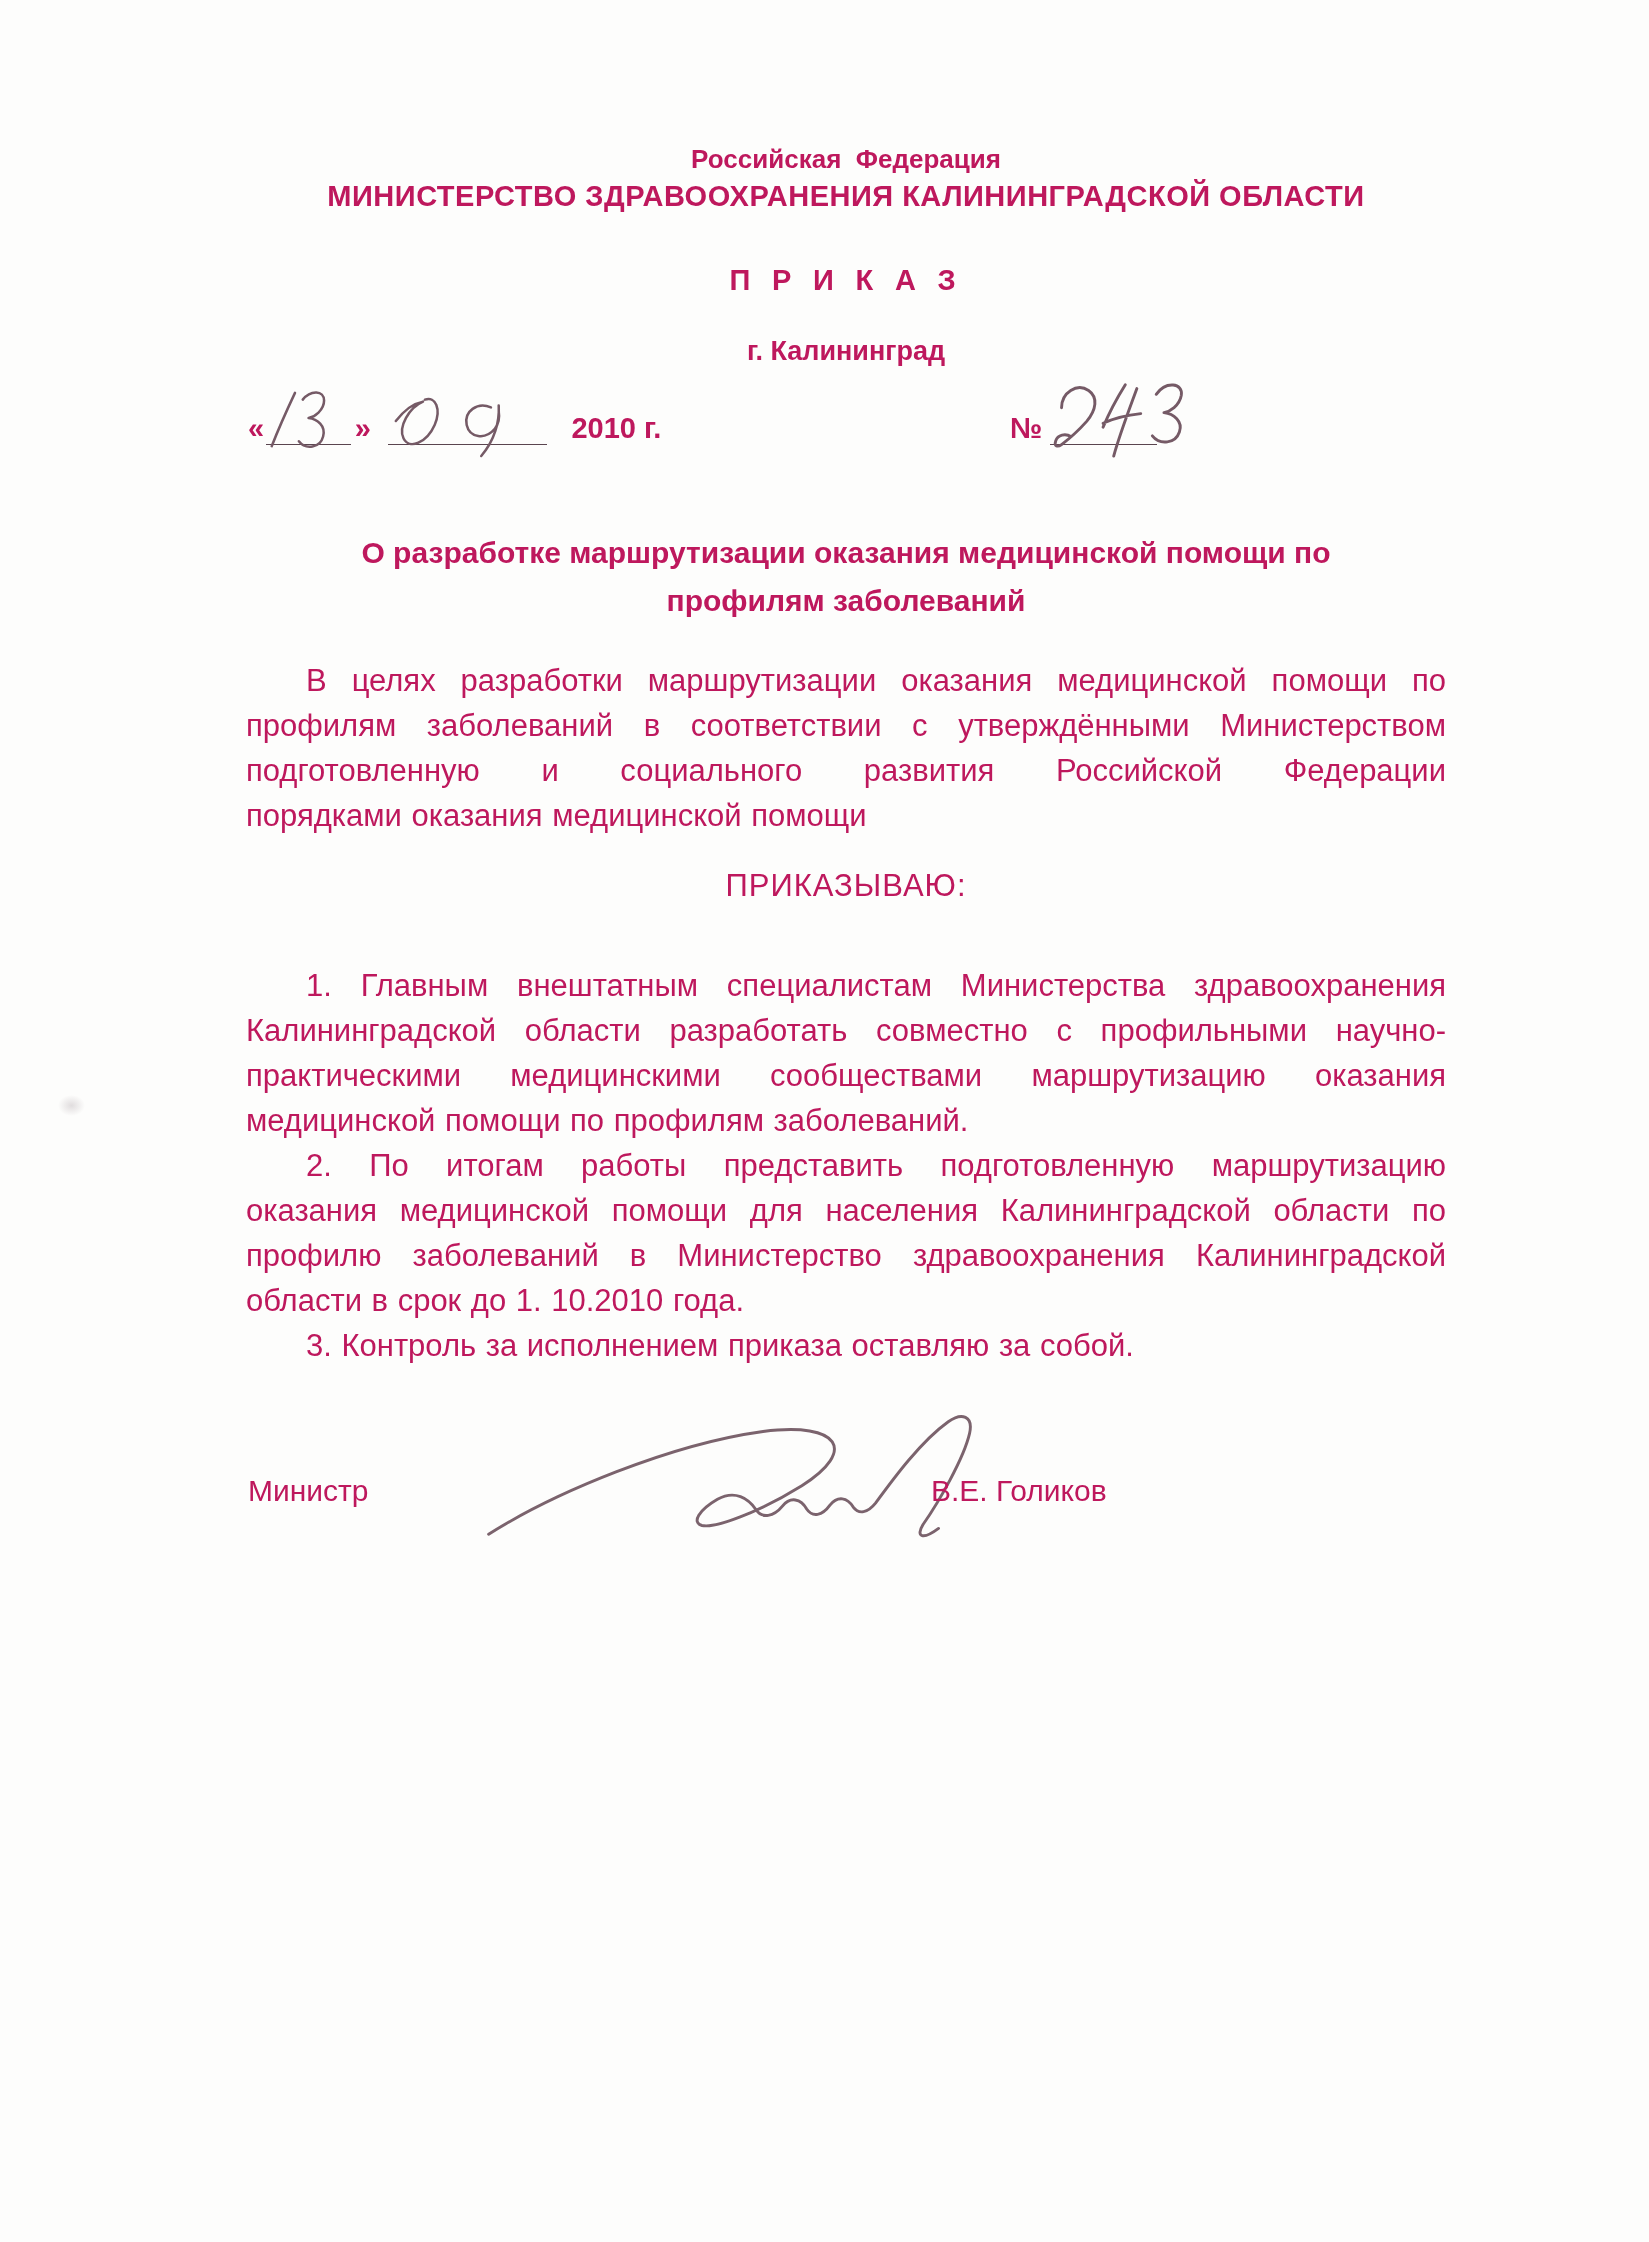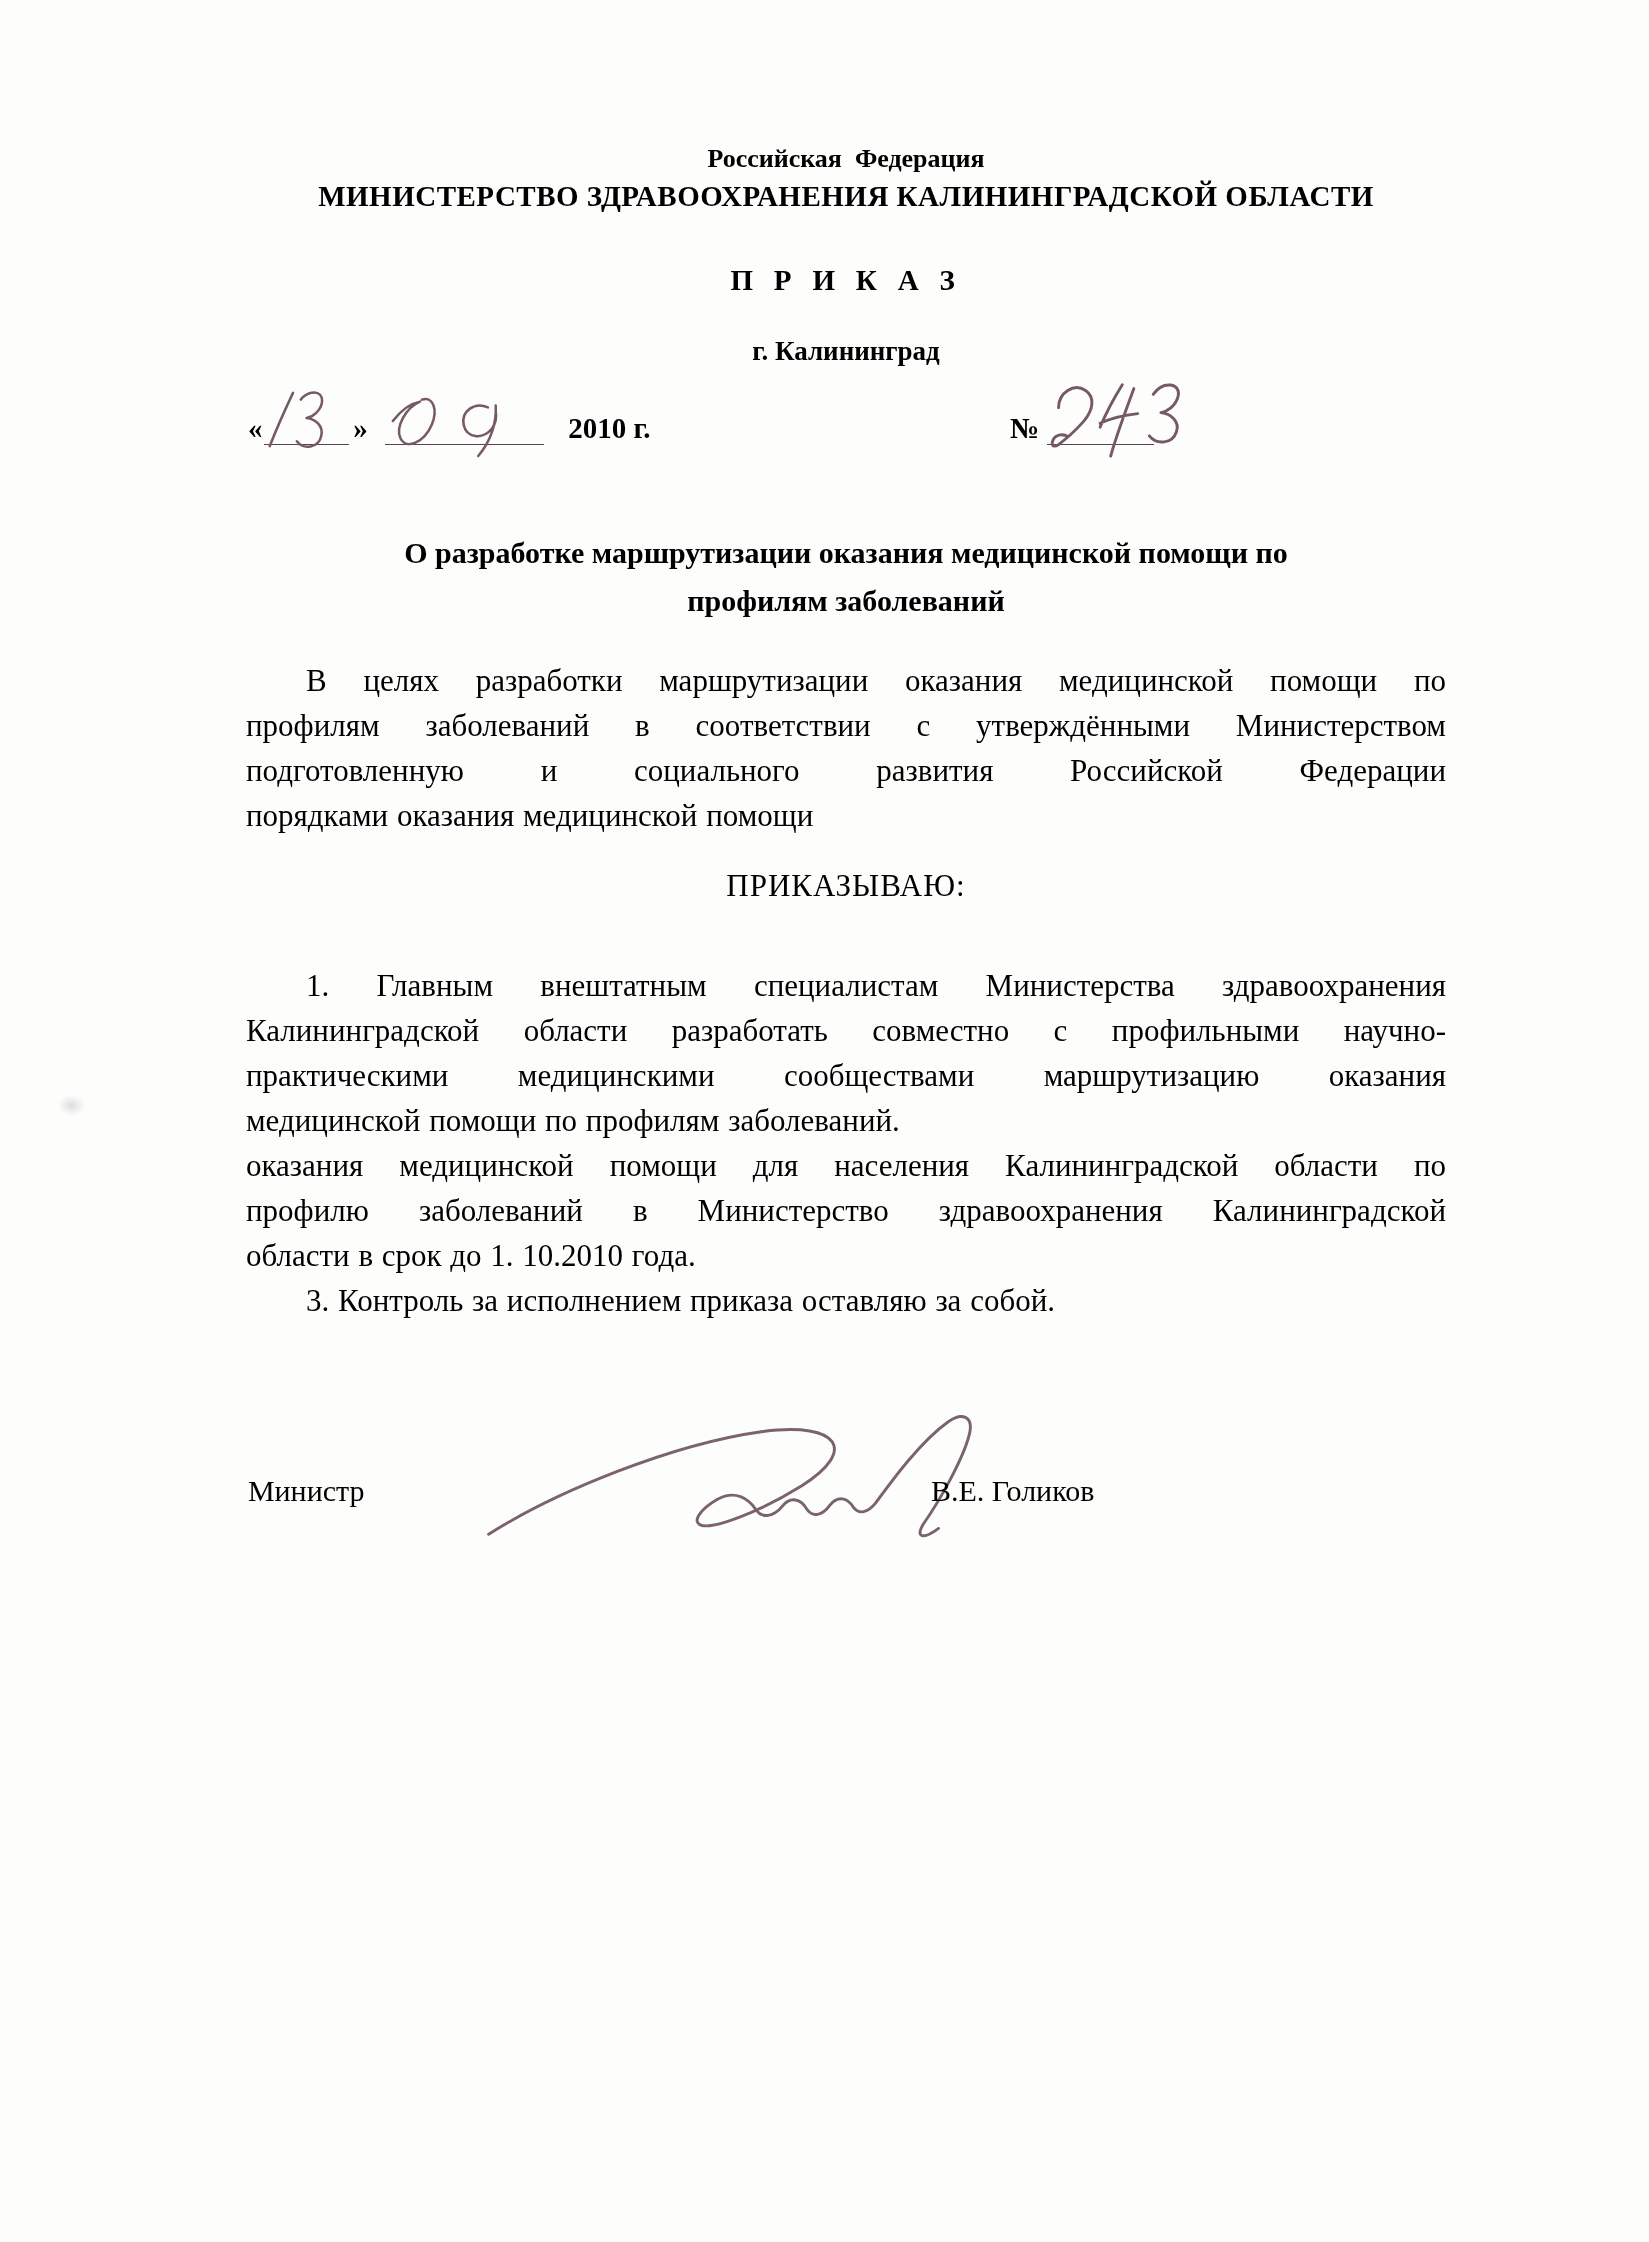--- a/index.html
+++ b/index.html
@@ -1,22 +1,22 @@
 <!DOCTYPE html>
 <html lang="ru"><head>
 <meta charset="utf-8">
 <style>
   html,body { margin:0; padding:0; background:#ffffff; }
   .page {
     position:relative;
     width:1650px; height:2243px;
     background:#fdfdfc;
     overflow:hidden;
-    font-family:Liberation Serif, serif;
-    color:#000000;
+    font-family:Liberation Sans, sans-serif;
+    color:#be185d;
   }
   .doc { position:absolute; left:246px; top:0; width:1200px; height:100%; }
 
   .hdr { position:absolute; left:0; right:0; text-align:center; font-weight:bold; }
   .country  { top:144px; font-size:26px; white-space:pre; }
   .ministry { top:180px; font-size:29px; letter-spacing:0.5px; }
   .doctype  { top:264px; font-size:29px; letter-spacing:6.8px; }
   .city     { top:336px; font-size:27px; }
 
   .date-row { position:absolute; top:406px; left:0; right:0; height:39px; }
@@ -113,20 +113,21 @@
     <div class="orderword">ПРИКАЗЫВАЮ:</div>
 
     <div class="para items">
       <div>
         <div class="jline indent">1. Главным внештатным специалистам Министерства здравоохранения</div>
         <div class="jline">Калининградской области разработать совместно с профильными научно-</div>
         <div class="jline">практическими медицинскими сообществами  маршрутизацию оказания</div>
         <div class="jline last">медицинской помощи по профилям заболеваний.</div>
       </div>
       <div>
+        <div class="jline indent">2. По итогам работы представить подготовленную маршрутизацию</div>
         <div class="jline">оказания медицинской помощи для населения Калининградской области по</div>
         <div class="jline">профилю заболеваний в Министерство здравоохранения Калининградской</div>
         <div class="jline last">области в срок до 1. 10.2010 года.</div>
       </div>
       <div>
         <div class="jline indent last">3. Контроль за исполнением приказа оставляю за собой.</div>
       </div>
     </div>
 
     <div class="sig-row">

